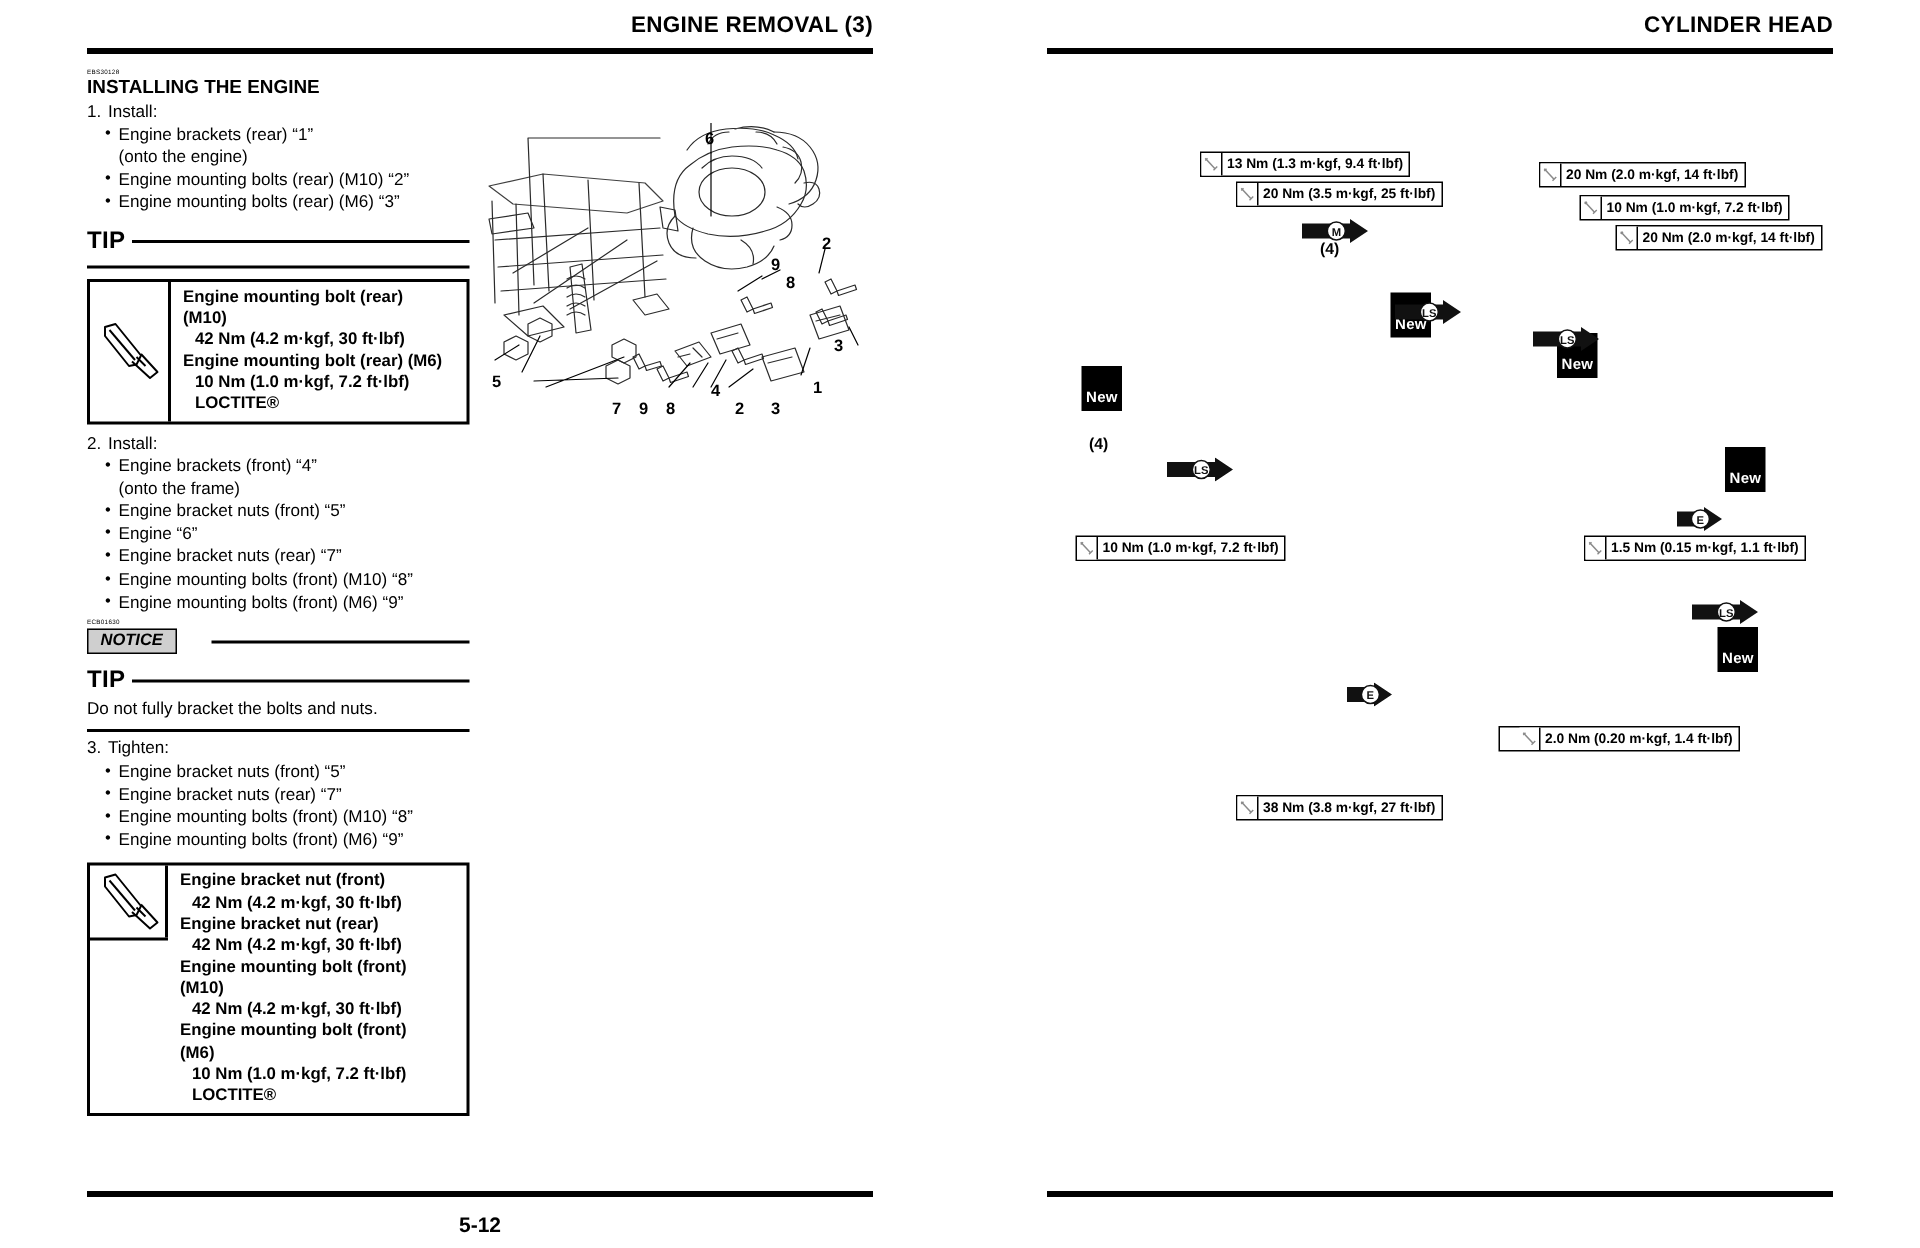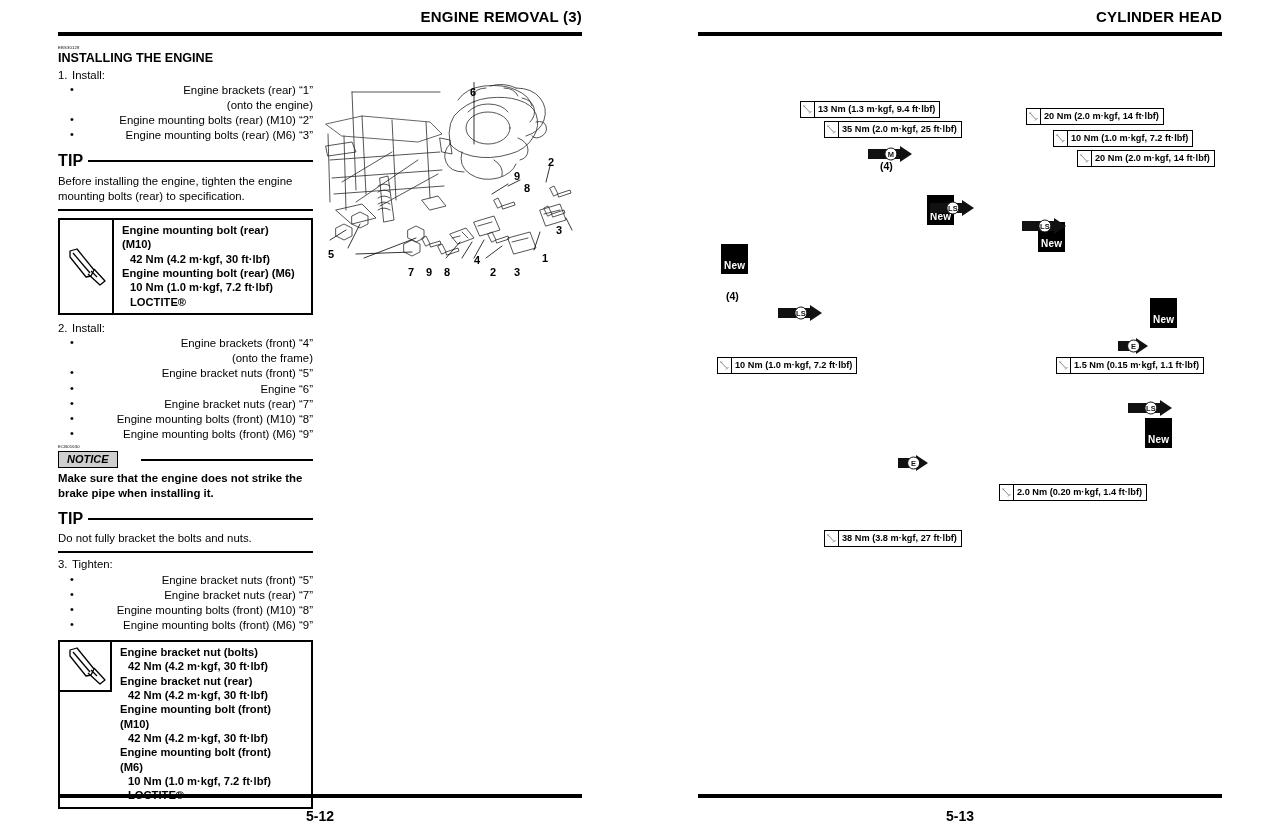--- a/index.html
+++ b/index.html
@@ -24,21 +24,21 @@
   .footer{position:absolute;bottom:8px;left:0;right:0;text-align:center;font-size:14px;font-weight:bold;}
   .footrule{position:absolute;left:58px;right:58px;bottom:34px;height:4px;background:#000;}
 
   
   .col{position:absolute;left:58px;top:46px;width:255px;font-size:11.4px;line-height:1.33;}
   .refcode{font-size:4.2px;letter-spacing:.2px;color:#000;line-height:1;margin-bottom:1px;
            font-family:"Liberation Sans",sans-serif;}
   h2.sec{font-size:12.6px;font-weight:bold;margin:0 0 2px 0;line-height:1.15;}
   .step{margin:1px 0 0 0;padding-left:0;}
   .step .num{display:inline-block;width:14px;}
-  ul.bul{list-style:none;margin:0 0 0 12px;padding:0;text-align:right;}
+  ul.bul{list-style:none;margin:0 0 0 12px;padding:0;}
   ul.bul li{position:relative;padding-left:9px;margin:0;line-height:1.33;}
   ul.bul li:before{content:"\2022";position:absolute;left:0;top:-1px;font-size:11px;}
   ul.bul li.sub{padding-left:9px;}
   ul.bul li.sub:before{content:"";}
 
   .tiprow{margin-top:7px;display:flex;align-items:center;gap:4px;}
   .tiprow .lbl{font-size:16px;font-weight:bold;letter-spacing:.2px;}
   .tiprow .rule{flex:1;height:2px;background:#000;}
   .tiptext{margin-top:2px;line-height:1.33;}
   .hr2{height:2px;background:#000;margin-top:5px;}
@@ -93,21 +93,20 @@
         <li>Engine brackets (rear) “1”</li>
         <li class="sub">(onto the engine)</li>
         <li>Engine mounting bolts (rear) (M10) “2”</li>
         <li>Engine mounting bolts (rear) (M6) “3”</li>
       </ul>
 
       <div class="tiprow">
         <span class="lbl">TIP</span>
         <span class="rule"></span>
       </div>
-      <div class="tiptext">Before installing the engine, tighten the engine mounting bolts (rear) to specification.</div>
       <div class="hr2"></div>
 
       <div class="specbox">
         <div class="icon">
           <svg width="44" height="44" viewBox="0 0 44 44">
             <g fill="none" stroke="#000" stroke-width="1.3" stroke-linejoin="round">
               <path d="M6 6 L13 4 L30 25 L27 31 L22 32 L6 12 Z"></path>
               <path d="M9 8 L26 28"></path>
               <path d="M24 29 L36 40 L41 36 L30 24"></path>
               <path d="M27 26 L33 32"></path>
@@ -134,21 +133,20 @@
         <li>Engine bracket nuts (rear) “7”</li>
         <li>Engine mounting bolts (front) (M10) “8”</li>
         <li>Engine mounting bolts (front) (M6) “9”</li>
       </ul>
 
       <div class="refcode" style="margin-top:3px">ECB01630</div>
       <div class="noticerow">
         <span class="noticebar">NOTICE</span>
         <span class="rule"></span>
       </div>
-      <div class="noticebody">Make sure that the engine does not strike the brake pipe when installing it.</div>
 
       <div class="tiprow">
         <span class="lbl">TIP</span>
         <span class="rule"></span>
       </div>
       <div class="tiptext">Do not fully bracket the bolts and nuts.</div>
       <div class="hr2"></div>
 
       <div class="step" style="margin-top:4px">
         <span class="num">3.</span><span>Tighten:</span>
@@ -167,21 +165,21 @@
               <path d="M6 6 L13 4 L30 25 L27 31 L22 32 L6 12 Z"></path>
               <path d="M9 8 L26 28"></path>
               <path d="M24 29 L36 40 L41 36 L30 24"></path>
               <path d="M27 26 L33 32"></path>
             </g>
           </svg>
           <span style="position:absolute;right:0;top:0;bottom:0;width:2px;background:#000;height:48px;"></span>
           <span style="position:absolute;left:0;right:0;top:48px;height:2px;background:#000;"></span>
         </div>
         <div class="body">
-          <div>Engine bracket nut (bolts)</div>
+          <div>Engine bracket nut (front)</div>
           <div class="val">42 Nm (4.2 m·kgf, 30 ft·lbf)</div>
           <div>Engine bracket nut (rear)</div>
           <div class="val">42 Nm (4.2 m·kgf, 30 ft·lbf)</div>
           <div>Engine mounting bolt (front) (M10)</div>
           <div class="val">42 Nm (4.2 m·kgf, 30 ft·lbf)</div>
           <div>Engine mounting bolt (front) (M6)</div>
           <div class="val">10 Nm (1.0 m·kgf, 7.2 ft·lbf)</div>
           <div class="val">LOCTITE®</div>
         </div>
       </div>
@@ -272,21 +270,20 @@
   </div>
 
   <div class="gutter"></div>
 
   <div class="page page-right">
 
     <div class="runhead runhead-right">CYLINDER HEAD</div>
     <div class="headrule"></div>
 
     <div class="footrule"></div>
-    <div class="footer">5-13</div>
   </div>
 
   <div id="anno-layer">
       <div class="callout" style="left: 800px; top: 101px;">
         <span class="wr">
           <svg width="11" height="11" viewBox="0 0 11 11">
             <g fill="none" stroke="#8a8a8a" stroke-width="1">
               <path d="M1.5 1.5 L8 8.5"></path>
               <path d="M1.5 3 L3 1.5"></path>
               <path d="M7 9.5 L9.5 7"></path>
@@ -298,21 +295,21 @@
       <div class="callout" style="left: 824px; top: 121px;">
         <span class="wr">
           <svg width="11" height="11" viewBox="0 0 11 11">
             <g fill="none" stroke="#8a8a8a" stroke-width="1">
               <path d="M1.5 1.5 L8 8.5"></path>
               <path d="M1.5 3 L3 1.5"></path>
               <path d="M7 9.5 L9.5 7"></path>
             </g>
           </svg>
         </span>
-        <span class="t">35 Nm (2.0 m·kgf, 25 ft·lbf)</span>
+        <span class="t">20 Nm (3.5 m·kgf, 25 ft·lbf)</span>
       </div>
       <div class="callout" style="left: 1026px; top: 108px;">
         <span class="wr">
           <svg width="11" height="11" viewBox="0 0 11 11">
             <g fill="none" stroke="#8a8a8a" stroke-width="1">
               <path d="M1.5 1.5 L8 8.5"></path>
               <path d="M1.5 3 L3 1.5"></path>
               <path d="M7 9.5 L9.5 7"></path>
             </g>
           </svg>
@@ -372,21 +369,21 @@
           <svg width="11" height="11" viewBox="0 0 11 11">
             <g fill="none" stroke="#8a8a8a" stroke-width="1">
               <path d="M1.5 1.5 L8 8.5"></path>
               <path d="M1.5 3 L3 1.5"></path>
               <path d="M7 9.5 L9.5 7"></path>
             </g>
           </svg>
         </span>
         <span class="t">38 Nm (3.8 m·kgf, 27 ft·lbf)</span>
       </div>
-      <div class="callout" style="left: 999px; top: 484px;">
+      <div class="callout" style="left: 999px; top: 484px; padding-left: 13px;">
         <span class="wr">
           <svg width="11" height="11" viewBox="0 0 11 11">
             <g fill="none" stroke="#8a8a8a" stroke-width="1">
               <path d="M1.5 1.5 L8 8.5"></path>
               <path d="M1.5 3 L3 1.5"></path>
               <path d="M7 9.5 L9.5 7"></path>
             </g>
           </svg>
         </span>
         <span class="t">2.0 Nm (0.20 m·kgf, 1.4 ft·lbf)</span>

